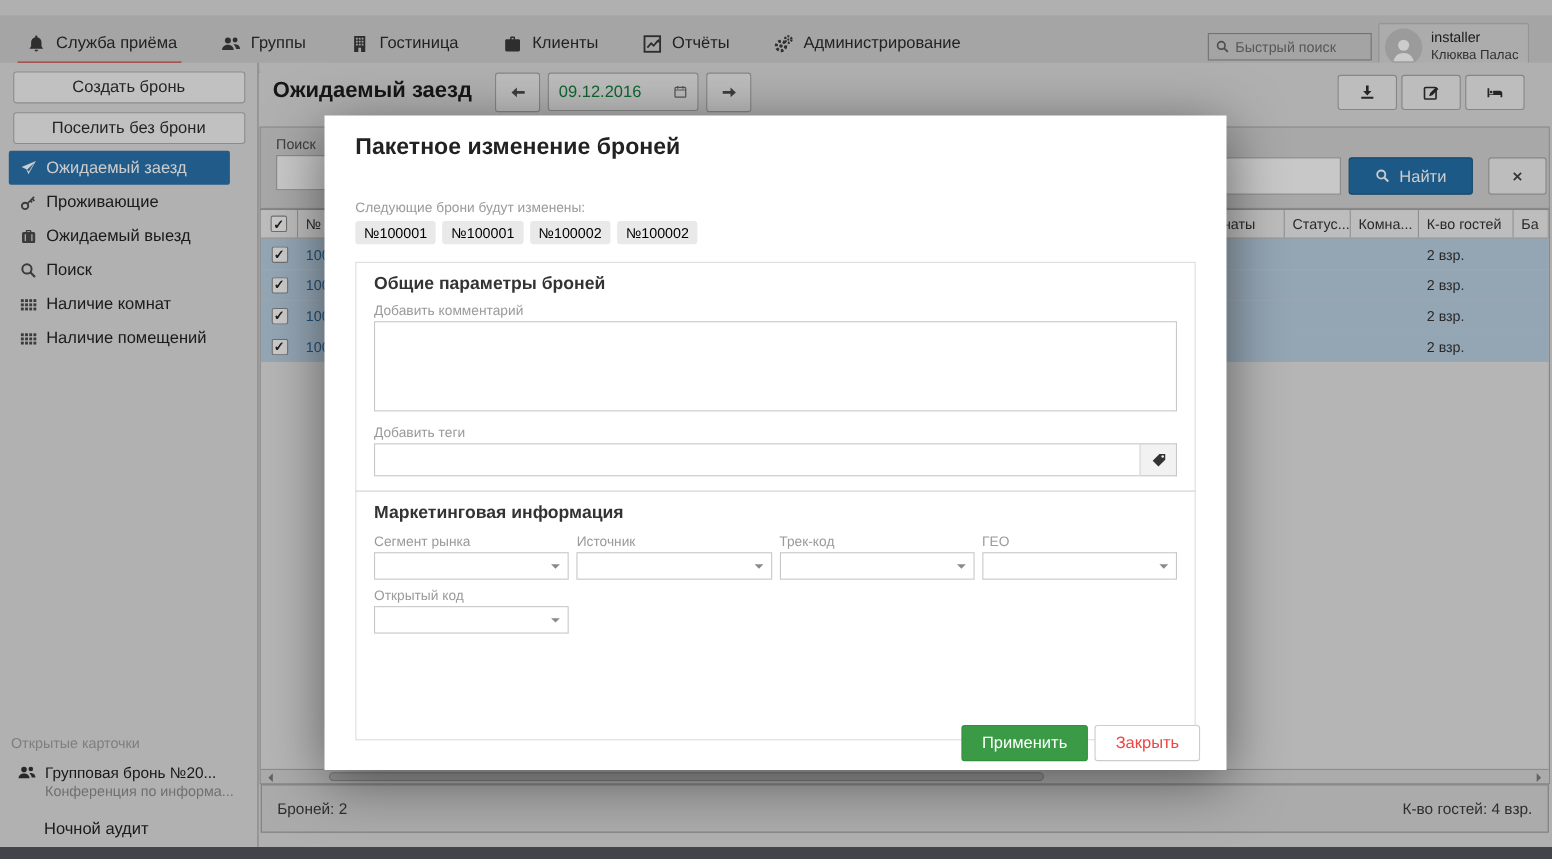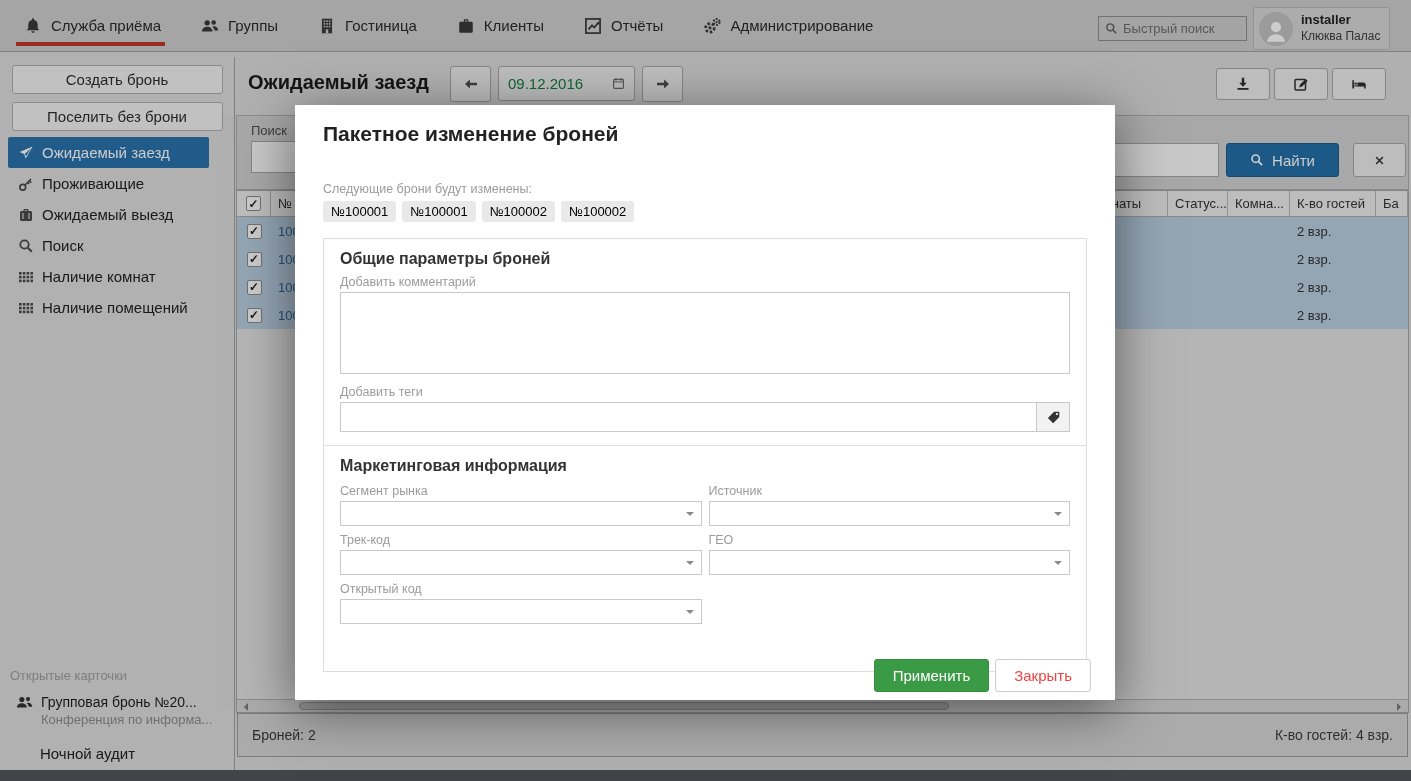--- a/index.html
+++ b/index.html
@@ -4,36 +4,36 @@
 <style>
   :root{
     --red:#c0392b; --blue:#2470a8; --sideblue:#2a72ad; --link:#2a6496;
     --green:#3b9a46; --selrow:#b9cfe2;
   }
   *{margin:0;padding:0;box-sizing:border-box;font-family:"Liberation Sans",sans-serif}
   body{background:#888}
   .app{position:relative;width:1411px;height:781px;background:#dcdcdc;overflow:hidden}
 
   
-  .topbar{position:absolute;left:0;top:0;width:100%;height:52px;background:#cfcfcf;
+  .topbar{position:absolute;left:0;top:14px;width:100%;height:52px;background:#cfcfcf;
     border-bottom:1px solid #a0a0a0;display:flex;align-items:center;padding-left:24px}
   .nav-item{display:flex;align-items:center;gap:9px;height:100%;position:relative;
     margin-right:40px;font-size:15px;color:#2b2b2b;cursor:pointer;white-space:nowrap}
   .nav-item svg{width:18px;height:18px;color:#3a3a3a}
   .nav-item.active::after{content:"";position:absolute;left:-8px;right:-4px;bottom:5px;height:4px;background:var(--red)}
   .quick-search{position:absolute;left:1098px;top:16px;width:149px;height:25px;
     background:#cdcdcd;border:1px solid #8f8f8f;display:flex;align-items:center;padding:0 6px;gap:5px}
   .quick-search svg{width:13px;height:13px;color:#5f5f5f;flex:0 0 auto}
   .quick-search input{border:none;background:transparent;outline:none;font-size:13px;color:#333;width:100%}
   .quick-search input::placeholder{color:#6e6e6e}
   .user-box{position:absolute;left:1253px;top:7px;width:137px;height:43px;background:#d8d8d8;
     border:1px solid #b9b9b9;border-radius:2px;display:flex;align-items:center;gap:8px;padding:0 5px}
   .avatar{width:34px;height:34px;border-radius:50%;background:#c2c2c2;display:grid;place-items:center;flex:0 0 auto;overflow:hidden}
   .avatar svg{width:26px;height:26px;color:#fff;margin-top:4px}
-  .user-name{font-size:13px;font-weight:bold;color:#222;line-height:1.3}
+  .user-name{font-size:13px;font-weight:normal;color:#222;line-height:1.3}
   .user-prop{font-size:12px;color:#3d3d3d;line-height:1.3}
 
   
   .sidebar{position:absolute;left:0;top:57px;width:235px;bottom:11px;background:#dedede;border-right:1px solid #a2a2a2}
   .side-btn{display:block;width:211px;margin:8px auto 0;height:29px;background:#f2f2f2;
     border:1px solid #b0b0b0;border-radius:3px;font-size:15px;color:#2e2e2e;text-align:center;line-height:27px;cursor:pointer}
   .side-menu{margin-top:6px}
   .side-item{display:flex;align-items:center;gap:8px;height:31px;padding-left:18px;font-size:15px;color:#222;cursor:pointer}
   .side-item svg{width:16px;height:16px;color:#4a4a4a;flex:0 0 auto}
   .side-item.active{background:var(--sideblue);color:#fff;margin:0 25px 0 8px;padding-left:10px;border-radius:2px}
@@ -108,21 +108,21 @@
   .panel{border:1px solid #ddd;padding:9px 16px 13px}
   .panel.second{margin-top:-1px;height:227px}
   .panel h2{font-size:16px;font-weight:bold;color:#333;margin:2px 0 2px}
   .f-label{font-size:12.5px;color:#9b9b9b;margin:7px 0 3px}
   .ta-comment{width:100%;height:82px;border:1px solid #c8c8c8;resize:none;outline:none;font-size:13px;padding:5px;color:#333}
   .tags-row{display:flex}
   .tags-input{flex:1;height:30px;border:1px solid #c8c8c8;outline:none;font-size:13px;padding:0 6px;color:#333}
   .tags-btn{width:33px;height:30px;border:1px solid #c8c8c8;border-left:none;background:#f2f2f2;
     display:grid;place-items:center;cursor:pointer}
   .tags-btn svg{width:15px;height:15px;color:#333}
-  .mk-grid{display:grid;grid-template-columns:repeat(2,1fr);column-gap:7px}
+  .mk-grid{display:grid;grid-template-columns:repeat(4,1fr);column-gap:7px}
   .sel{height:25px;border:1px solid #c8c8c8;background:#fff;position:relative;cursor:pointer}
   .sel::after{content:"";position:absolute;right:7px;top:10px;border:4px solid transparent;border-top-color:#8a8a8a}
   .modal-footer{position:absolute;right:24px;bottom:8px;display:flex;gap:6px}
   .btn-apply{background:var(--green);border:1px solid #32903d;color:#fff;font-size:15px;
     padding:7px 18px;border-radius:3px;cursor:pointer}
   .btn-close{background:#fff;border:1px solid #ccc;color:#ef4444;font-size:15px;
     padding:7px 18px;border-radius:3px;cursor:pointer}
 </style>
 </head>
 <body>

